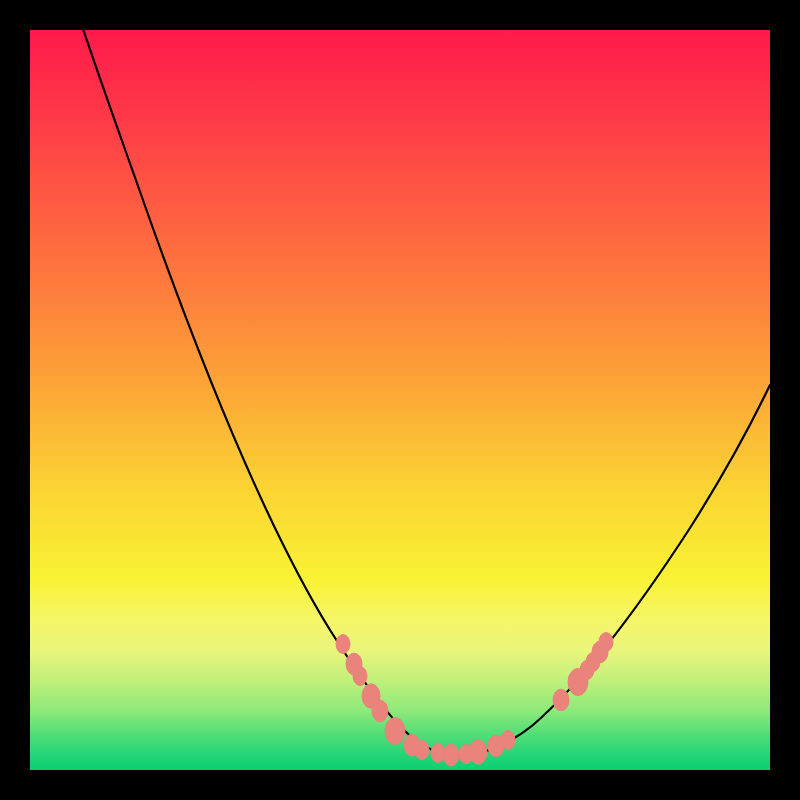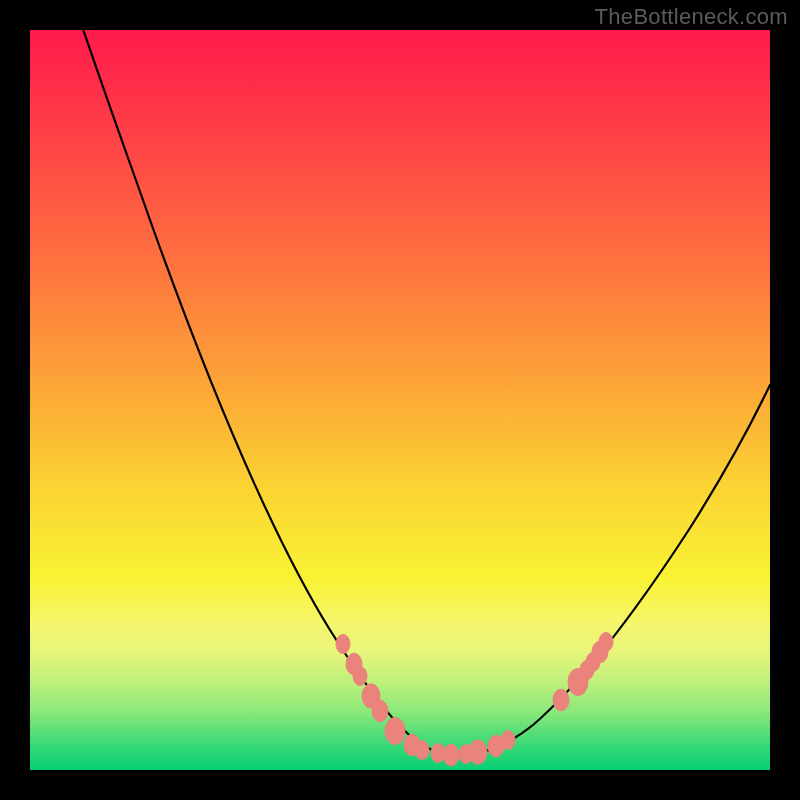--- a/index.html
+++ b/index.html
@@ -90,15 +90,14 @@
           <ellipse cx="531" cy="670" rx="8" ry="10.8" fill="#E9837B" stroke="#E9837B" stroke-width="1"></ellipse>
           <ellipse cx="548" cy="652" rx="10" ry="13.5" fill="#E9837B" stroke="#E9837B" stroke-width="1"></ellipse>
           <ellipse cx="557" cy="640" rx="7" ry="9.450000000000001" fill="#E9837B" stroke="#E9837B" stroke-width="1"></ellipse>
           <ellipse cx="563" cy="632" rx="7" ry="9.450000000000001" fill="#E9837B" stroke="#E9837B" stroke-width="1"></ellipse>
           <ellipse cx="570" cy="622" rx="8" ry="10.8" fill="#E9837B" stroke="#E9837B" stroke-width="1"></ellipse>
           <ellipse cx="576" cy="612" rx="7" ry="9.450000000000001" fill="#E9837B" stroke="#E9837B" stroke-width="1"></ellipse>
         </g>
     </svg>
   </div>
 
-  <div class="watermark">TheBottleneck.com</div>
 
 </div>
 
 </body></html>

